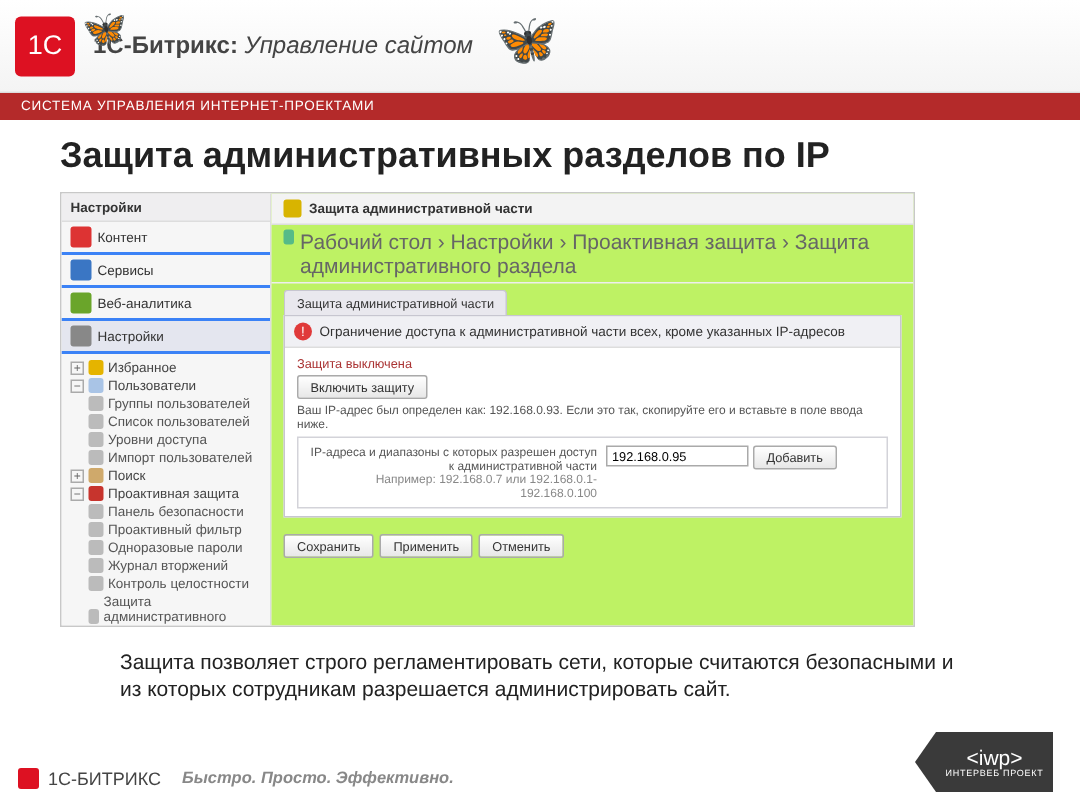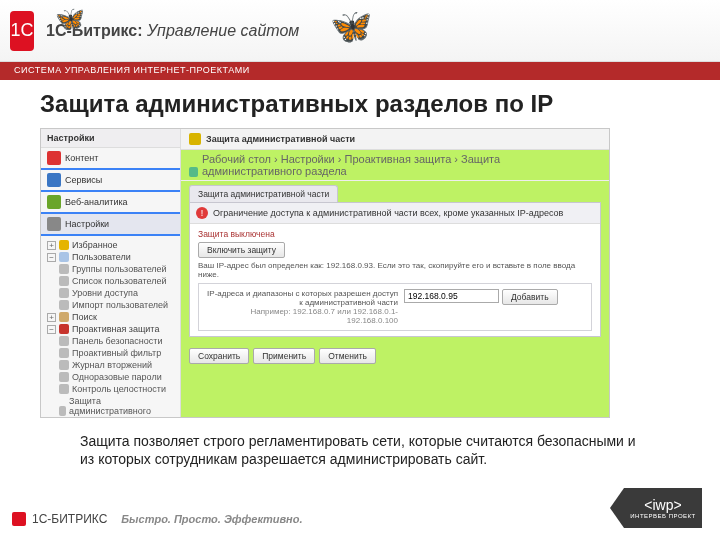--- a/index.html
+++ b/index.html
@@ -1,18 +1,18 @@
 <!DOCTYPE html>
 <html><head>
 <meta charset="utf-8">
 <style>
   * { box-sizing: border-box; margin: 0; padding: 0; }
   body { width: 720px; height: 540px; font-family: Arial, sans-serif; background: #fff; font-size: 10px; color: #333; position: relative; overflow: hidden; }
   .topbar { height: 62px; background: linear-gradient(#fff, #f4f4f4); display: flex; align-items: center; padding: 0 10px; border-bottom: 1px solid #ddd; }
-  .topbar-logo { width: 24px; height: 40px; background: #d12; border-radius: 4px; margin-right: 12px; display:flex; align-items:center; justify-content:center; color:#fff; font-size:18px; }
+  .topbar-logo { width: 40px; height: 40px; background: #d12; border-radius: 4px; margin-right: 12px; display:flex; align-items:center; justify-content:center; color:#fff; font-size:18px; }
   .topbar-text { font-size: 16px; color: #444; font-style: italic; }
   .topbar-text .bold { font-weight: bold; font-style: normal; }
   .redstrip { height: 18px; background: #b42a2a; color: #fff; font-size: 9px; padding: 3px 14px; letter-spacing: 0.5px; }
   .slide { padding: 10px 40px 0 40px; }
   .slide-title { font-size: 24px; font-weight: bold; color: #222; margin-bottom: 10px; }
   .app { border: 1px solid #c8c8c8; width: 570px; height: 290px; display: flex; font-size: 9px; background: #f6f6f6; overflow: hidden; }
   .sidebar { width: 140px; background: #f6f6f6; border-right: 1px solid #ddd; }
   .side-section { background: #efeef0; font-weight: bold; padding: 4px 6px; border-bottom: 1px solid #ddd; }
   .side-item { display: flex; align-items: center; padding: 3px 6px; border-bottom: 2px solid #3b82f6; cursor: pointer; }
   .side-item.selected { background: #e4e6ef; }
@@ -23,21 +23,21 @@
   .tree-item .box { width:9px; height:9px; border:1px solid #aaa; margin-right:3px; font-size:8px; line-height:7px; text-align:center; color:#666; }
   .tree-child { padding-left: 14px; color:#555; }
   .tree-icon { width:10px; height:10px; margin-right:3px; background:#bbb; border-radius:2px; }
   .tree-icon.star{background:#e5b400;}
   .tree-icon.user{background:#a9c4e6;}
   .tree-icon.folder{background:#cfa96b;}
   .tree-icon.shield{background:#c7342d;}
   .main { flex: 1; background: #bef264; display:flex; flex-direction:column; }
   .main-top { background:#f3f3f3; border-bottom:1px solid #ddd; padding:4px 8px; display:flex; align-items:center; font-weight:bold; }
   .main-top .lock { width:12px; height:12px; background:#d8b400; border-radius:2px; margin-right:5px; }
-  .bc-row { padding: 3px 8px; font-size:11px; color:#666; border-bottom:1px solid #eee; display:flex; align-items:flex-end; }
+  .bc-row { padding: 3px 8px; font-size:14px; color:#666; border-bottom:1px solid #eee; display:flex; align-items:flex-start; }
   .bc-row .home{width:10px;height:10px;background:#5b8; border-radius:2px; margin-right:4px;}
   .tabbar { padding: 4px 8px 0 8px; }
   .tab { display:inline-block; background:#e9e8ee; border:1px solid #c7c6d0; border-bottom:none; padding:3px 8px; font-size:8.5px; border-radius:3px 3px 0 0; }
   .tab-body { border:1px solid #c7c6d0; margin:0 8px 6px 8px; background:#fff; }
   .tab-header { background:#f0f0f4; padding:4px 6px; display:flex; align-items:center; border-bottom:1px solid #ddd; }
   .tab-header .exc { width:12px;height:12px;background:#e03a3a;border-radius:50%;margin-right:5px; color:#fff; text-align:center; line-height:12px; font-size:9px;}
   .inner { padding:5px 8px; }
   .subhdr { color:#a33; font-size:8.5px; margin-bottom:3px; }
   .btn { display:inline-block; background:linear-gradient(#fff,#e7e7e7); border:1px solid #aaa; padding:2px 8px; font-size:8.5px; border-radius:2px; cursor:pointer; }
   .notice { font-size:8px; color:#555; margin-top:3px; }
@@ -135,25 +135,25 @@
         <div class="tree-child tree-item">
             <span class="tree-icon"></span>
             <span>Панель безопасности</span>
           </div>
         <div class="tree-child tree-item">
             <span class="tree-icon"></span>
             <span>Проактивный фильтр</span>
           </div>
         <div class="tree-child tree-item">
             <span class="tree-icon"></span>
+            <span>Одноразовые пароли</span>
+          </div>
+        <div class="tree-child tree-item">
+            <span class="tree-icon"></span>
             <span>Журнал вторжений</span>
-          </div>
-        <div class="tree-child tree-item">
-            <span class="tree-icon"></span>
-            <span>Одноразовые пароли</span>
           </div>
         <div class="tree-child tree-item">
             <span class="tree-icon"></span>
             <span>Контроль целостности</span>
           </div>
         <div class="tree-child tree-item">
             <span class="tree-icon"></span>
             <span>Защита административного раздела</span>
           </div>
 

